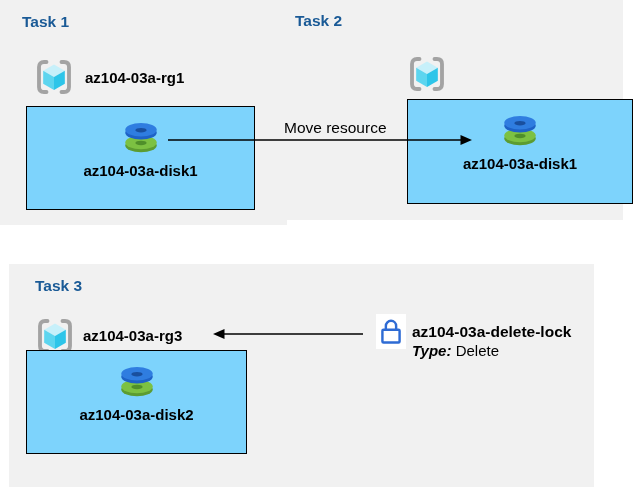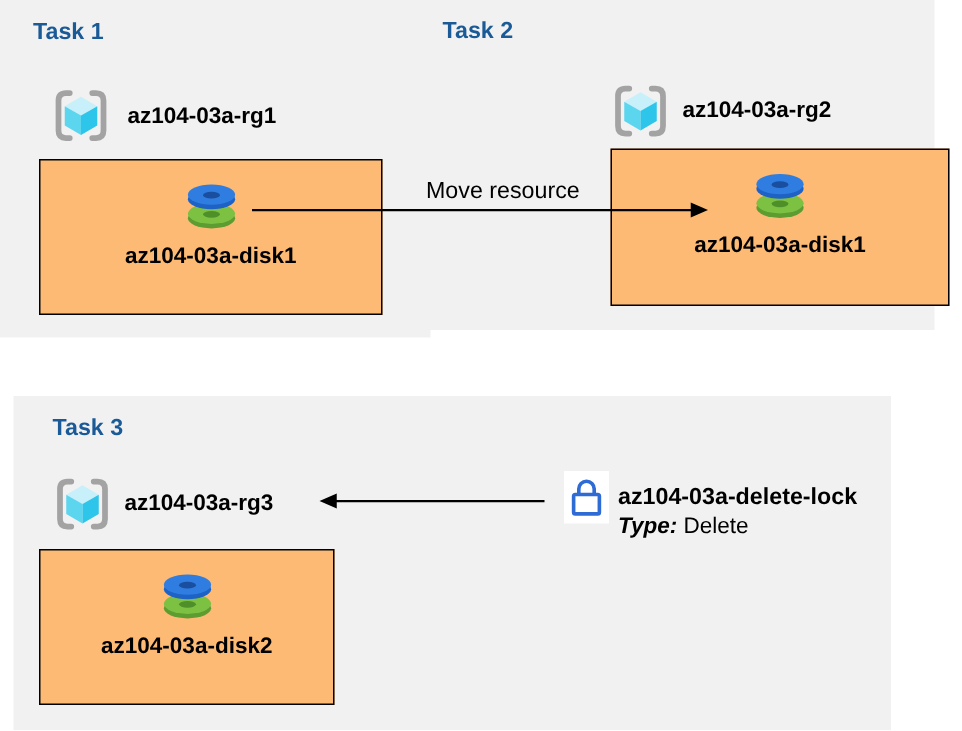--- a/index.html
+++ b/index.html
@@ -17,21 +17,21 @@
   .panel-title{
     position:absolute;font-size:15.5px;font-weight:bold;
     color:var(--title-blue,#1a5a96);white-space:nowrap;
   }
   .rg-icon{position:absolute;}
   .rg-label{
     position:absolute;font-size:15px;font-weight:bold;white-space:nowrap;
     line-height:20px;
   }
   .resource-box{
-    position:absolute;background:#fdba74;
+    position:absolute;background:#7dd3fc;
     border:1.5px solid var(--box-border,#000);
     display:flex;flex-direction:column;align-items:center;
     box-sizing:border-box;
   }
   .disk-svg{margin-top:13px;flex:none;}
   .resource-label{font-size:15px;font-weight:bold;margin-top:6px;white-space:nowrap;}
   .arrow-layer{position:absolute;left:0;top:0;pointer-events:none;}
   .move-label{
     position:absolute;left:284px;top:119px;
     font-size:15.5px;font-weight:normal;white-space:nowrap;
@@ -87,36 +87,35 @@
         </svg>
       <div class="resource-label">az104-03a-disk1</div>
     </div>
   </section>
 
   <section class="panel" id="task2-panel">
     <div class="panel-title" style="left:23px;top:12px">Task 2</div>
     <svg class="rg-icon" style="left:135px;top:54px" width="40" height="40">
         <use href="#sym-rg"></use>
       </svg>
-    <div class="rg-label" style="left:183px;top:64px">az104-03a-rg2</div>
     <div class="resource-box" style="left:135px;top:99px;width:226px;height:105px">
       <svg class="disk-svg" width="42" height="36">
           <use href="#sym-disk"></use>
         </svg>
       <div class="resource-label">az104-03a-disk1</div>
     </div>
   </section>
 
   <section class="panel" id="task3-panel">
     <div class="panel-title" style="left:26px;top:13px">Task 3</div>
     <svg class="rg-icon" style="left:26px;top:52px" width="40" height="40">
         <use href="#sym-rg"></use>
       </svg>
     <div class="rg-label" style="left:74px;top:62px">az104-03a-rg3</div>
-    <div class="resource-box" style="left:17px;top:102px;width:197px;height:104px">
+    <div class="resource-box" style="left:17px;top:86px;width:221px;height:104px">
       <svg class="disk-svg" width="42" height="36">
           <use href="#sym-disk"></use>
         </svg>
       <div class="resource-label">az104-03a-disk2</div>
     </div>
   </section>
 
   <svg class="arrow-layer" width="641" height="487">
     <g style="stroke:var(--arrow-black,#000);fill:var(--arrow-black,#000)">
       <line x1="168" y1="140" x2="462" y2="140" stroke-width="1.5"></line>

